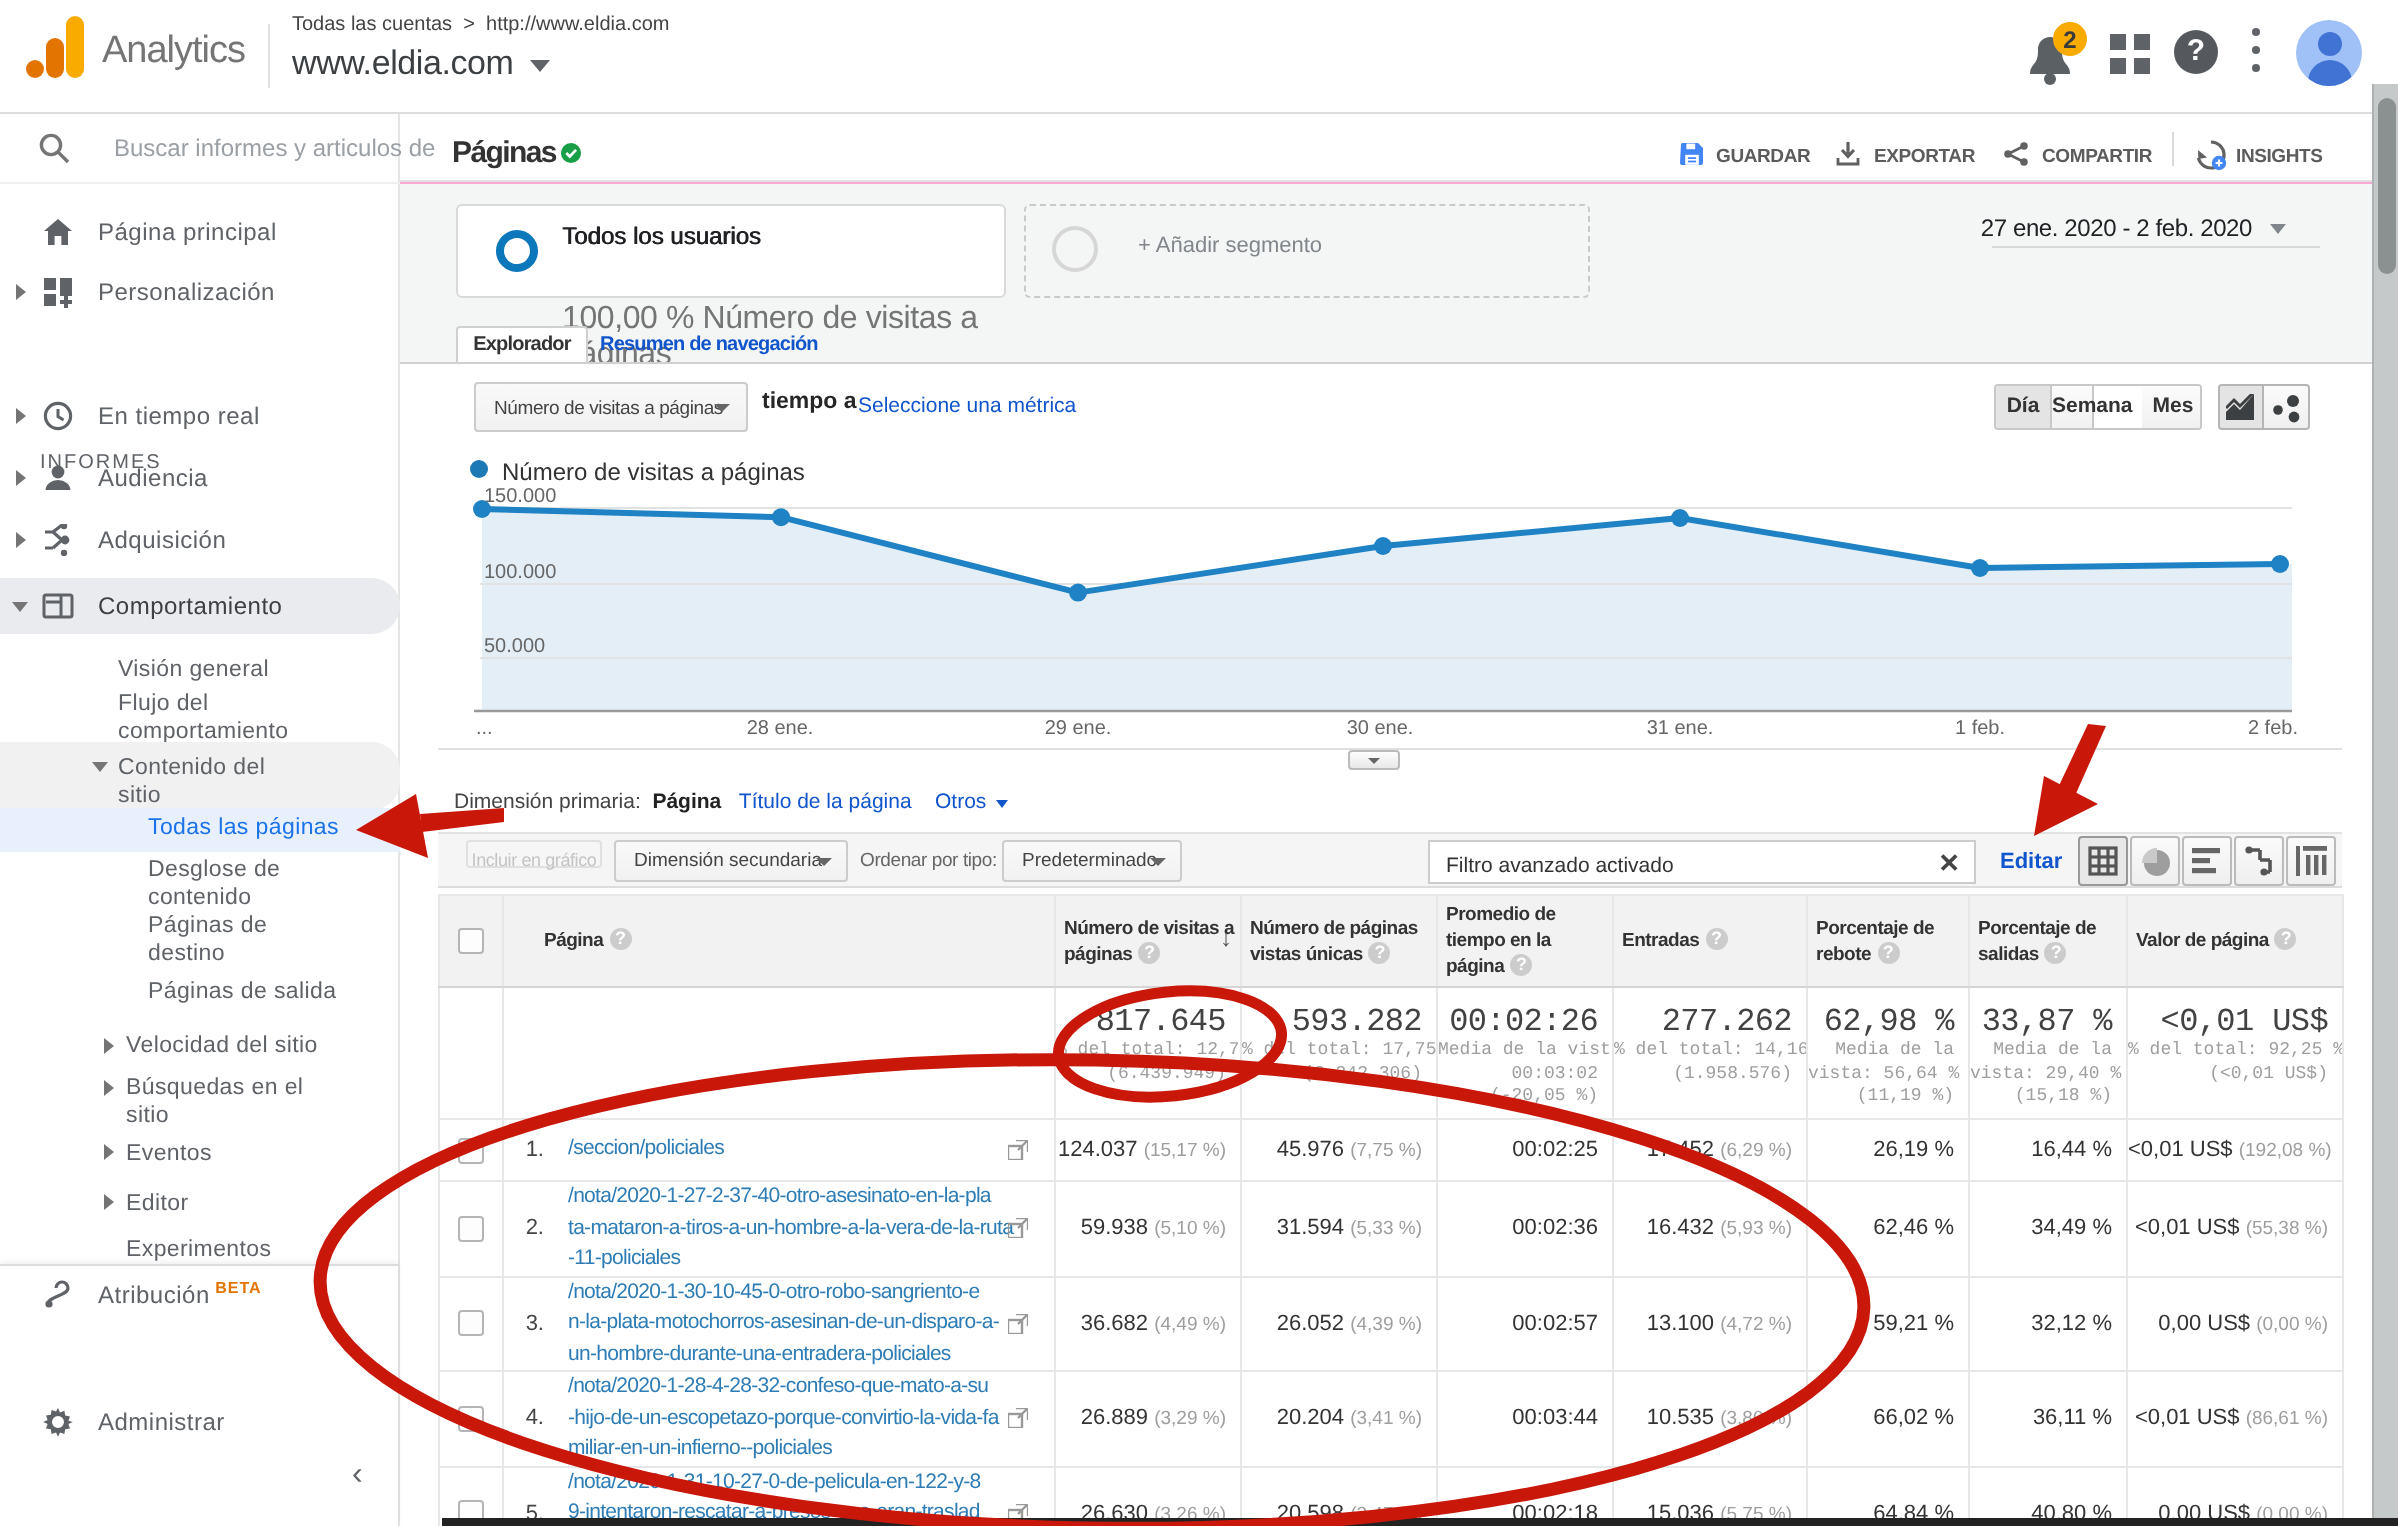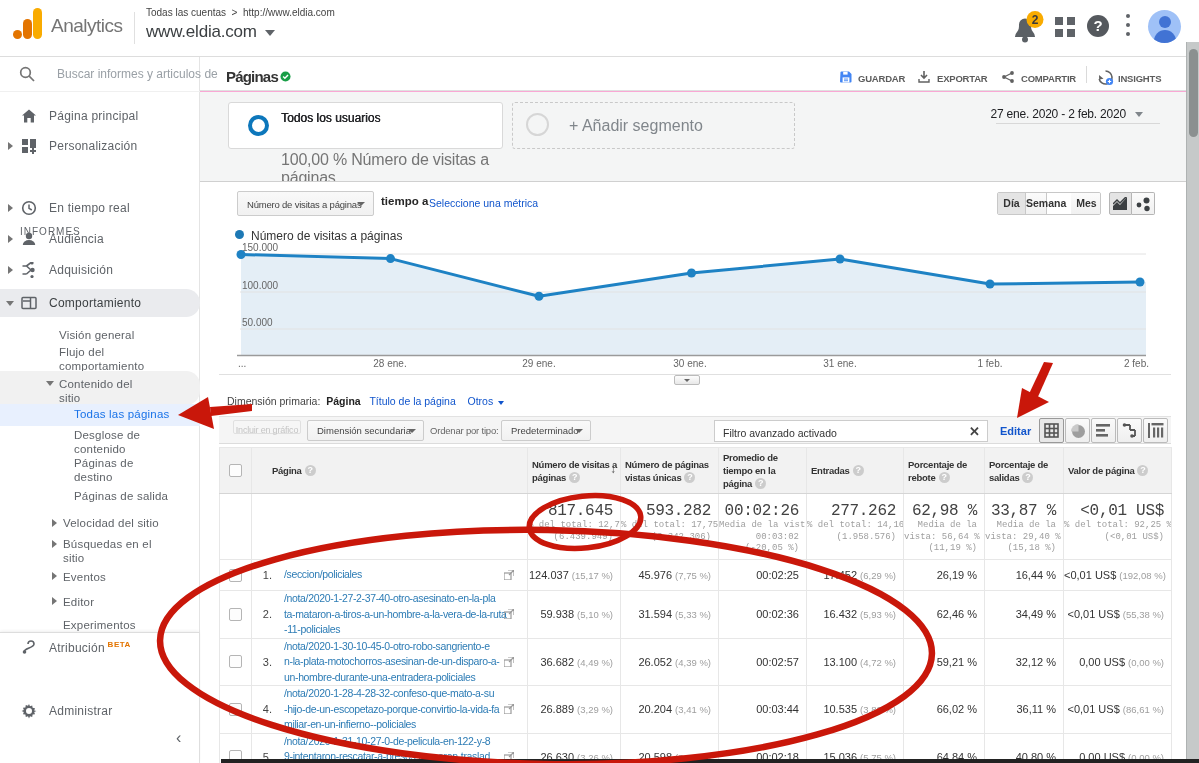--- a/index.html
+++ b/index.html
@@ -40,21 +40,21 @@
 #titlebar { position:absolute; left:0; top:0; width:986px; height:34px; background:#fff; border-bottom:1px solid #e0e0e0; }
 #titlebar h1 { position:absolute; left:26px; top:11px; font-size:15px; font-weight:bold; color:#333; letter-spacing:-0.8px; }
 .actbtn { font-size:9.5px; font-weight:bold; color:#5c5c5c; letter-spacing:-0.2px; }
 #segband { position:absolute; left:0; top:35px; width:986px; height:89px; background:#f4f5f5; }
 #seg1 { position:absolute; left:28px; top:10px; width:275px; height:47px; background:#fff; border:1px solid #d9d9d9; border-radius:3px; }
 #seg1 .ring { position:absolute; left:19px; top:12px; width:21px; height:21px; border-radius:50%; border:4.5px solid #0d77bb; background:#fff; }
 #seg1 .t1 { position:absolute; left:52px; top:8px; font-size:12px; color:#202124; text-shadow:0.4px 0 0 #202124; }
 #seg1 .t2 { position:absolute; left:52px; top:24px; font-size:16px; color:#757575; letter-spacing:-0.2px;margin-top:24px; }
 #seg2 { position:absolute; left:312px; top:10px; width:283px; height:47px; border:1px dashed #c9c9c9; border-radius:3px; }
 #seg2 .ring { position:absolute; left:13px; top:10px; width:23px; height:23px; border-radius:50%; border:2px solid #d6d6d6; }
-#seg2 .t1 { position:absolute; left:56px; top:14px; font-size:16px; color:#80868b; }
+#seg2 .t1 { position:absolute; left:56px; top:14px; font-size:11px; color:#80868b; }
 #daterange { position:absolute; right:43px; top:15px; font-size:12px; color:#202124; letter-spacing:-0.2px; }
 #dateline { position:absolute; left:796px; top:31px; width:164px; height:1px; background:#d8d8d8; }
 #tabs { position:absolute; left:0; top:106px; width:986px; height:18px; }
 #tab1 { position:absolute; left:28px; top:0px; width:66px; height:19px; background:#fff; border:1px solid #d0d0d0; border-bottom:none; border-radius:2px 2px 0 0; font-size:10px; letter-spacing:-0.4px; font-weight:bold; color:#333; text-align:center; line-height:18px; }
 #tab2 { position:absolute; left:100px; top:4px; font-size:10px; letter-spacing:-0.4px; font-weight:bold; color:#15c; }
 #panel { position:absolute; left:0; top:124px; width:986px; height:582px; background:#fff; border-top:1px solid #d0d0d0; }
 
 
 .gabtn { background:linear-gradient(#f9f9f9,#f1f1f1); border:1px solid #ccc; border-radius:2px; font-size:9.5px; white-space:nowrap; color:#444; font-family:"Liberation Sans",sans-serif; }
 .caret { display:inline-block; width:0; height:0; border-left:4px solid transparent; border-right:4px solid transparent; border-top:4px solid #666; }
@@ -257,20 +257,24 @@
         <div class="ring"></div>
         <div class="t1">Todos los usuarios</div>
         <div class="t2">100,00 % Número de visitas a páginas</div>
       </div>
       <div id="seg2">
         <div class="ring"></div>
         <div class="t1">+ Añadir segmento</div>
       </div>
       <div id="daterange">27 ene. 2020 - 2 feb. 2020<span class="carintr" style="border-top-color:#80868b;border-left-width:4px;border-right-width:4px;border-top-width:5px;margin-left:9px"></span></div>
       <div id="dateline"></div>
+    </div>
+    <div id="tabs">
+      <div id="tab1">Explorador</div>
+      <div id="tab2">Resumen de navegación</div>
     </div>
     <div id="panel">
       <div class="gabtn ab" style="left:37px;top:9px;width:137px;height:25px">
         <span class="ab" style="left:9px;top:7px;font-size:9.5px;letter-spacing:-0.2px">Número de visitas a páginas</span>
         <span class="caret ab" style="right:8px;top:10px"></span>
       </div>
       <div class="ab" style="left:181px;top:13px;font-size:11.5px;font-weight:bold;color:#262626">tiempo a</div>
       <div class="ab" style="left:229px;top:15px;font-size:10.5px;color:#15c">Seleccione una métrica</div>
       <div class="ab" style="left:797px;top:10px;width:104px;height:23px;border:1px solid #c8c8c8;border-radius:2px;overflow:hidden">
         <div class="ab" style="left:0;top:0;width:28px;height:23px;background:#e4e4e4;border-right:1px solid #c8c8c8;font-size:10.5px;font-weight:bold;color:#333;text-align:center;line-height:21px">Día</div>

